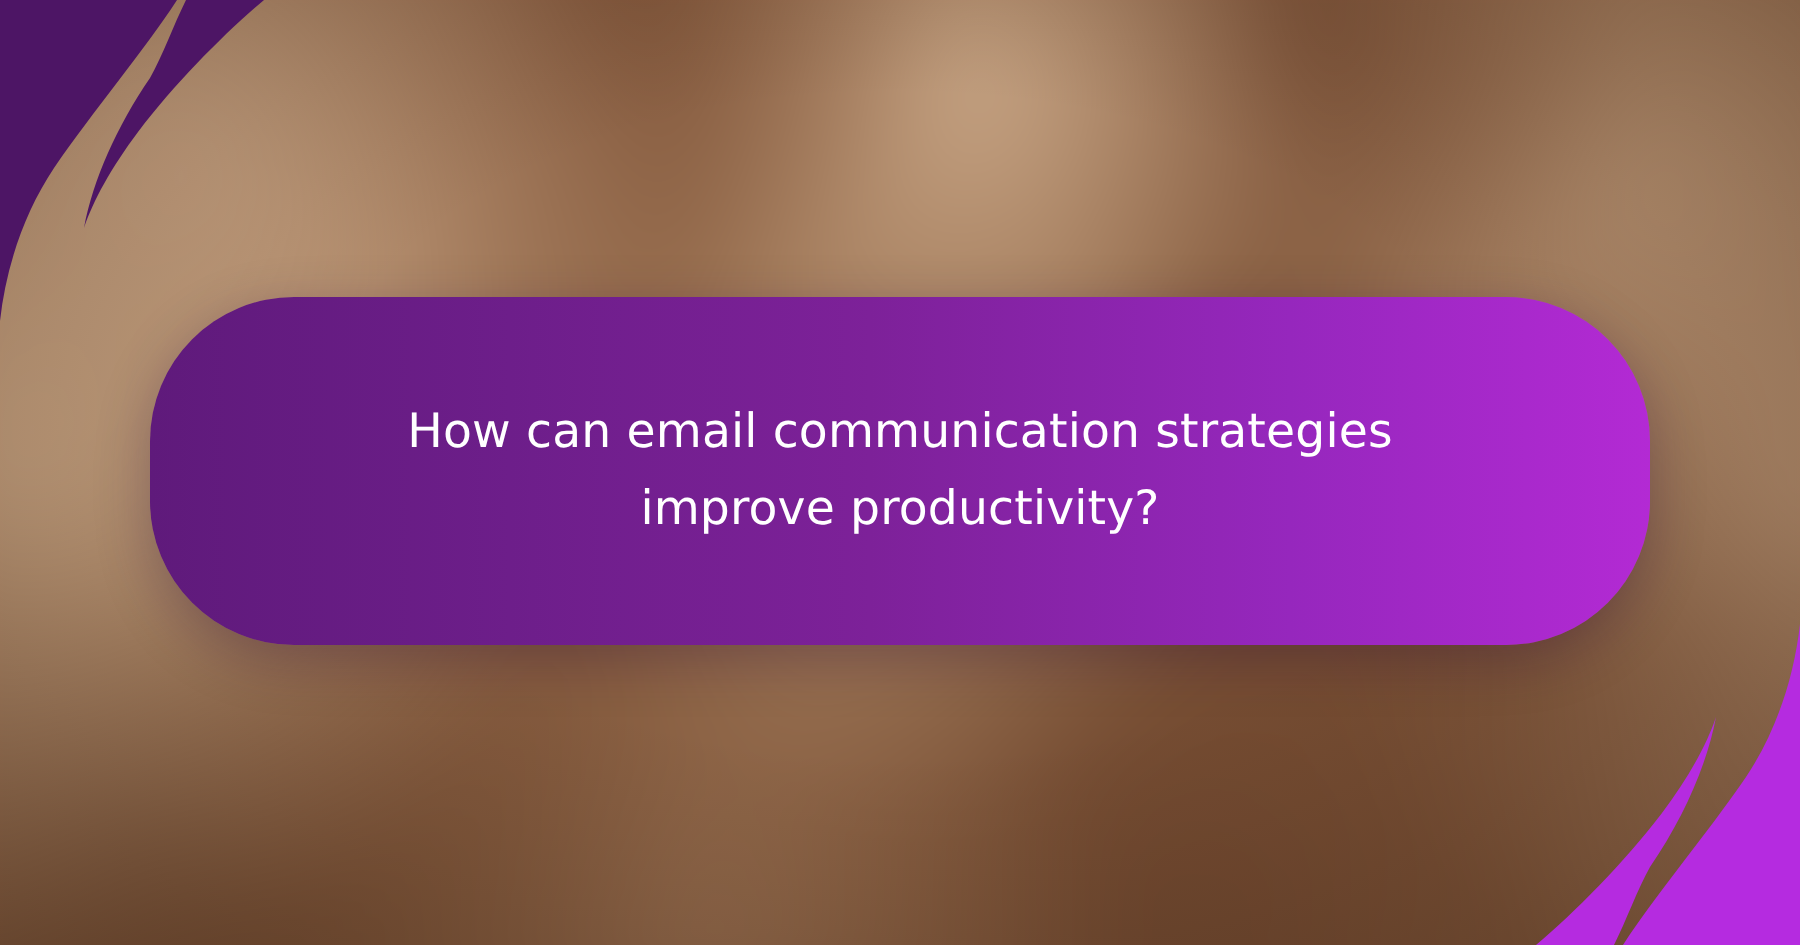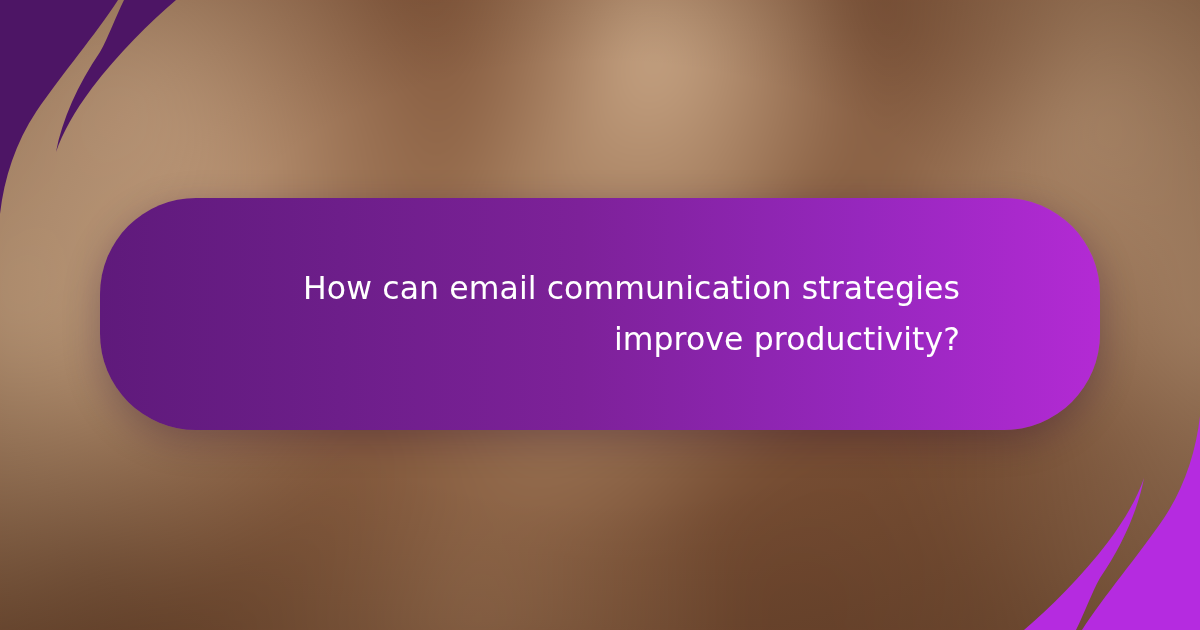--- a/index.html
+++ b/index.html
@@ -94,21 +94,21 @@
     box-shadow: 0 10px 36px rgba(40,10,55,0.30);
   }
 
   .question-text {
     color: #ffffff;
     font-family: "DejaVu Sans", sans-serif;
     font-size: 31.5px;
     font-weight: 400;
     line-height: 1.63;
     letter-spacing: 0.1px;
-    text-align: right;
+    text-align: center;
     max-width: 720px;
     text-rendering: optimizeLegibility;
   }
 </style>
 </head>
 <body>
 
 <div id="card-graphic">
 
   <div class="bg-photo"></div>

